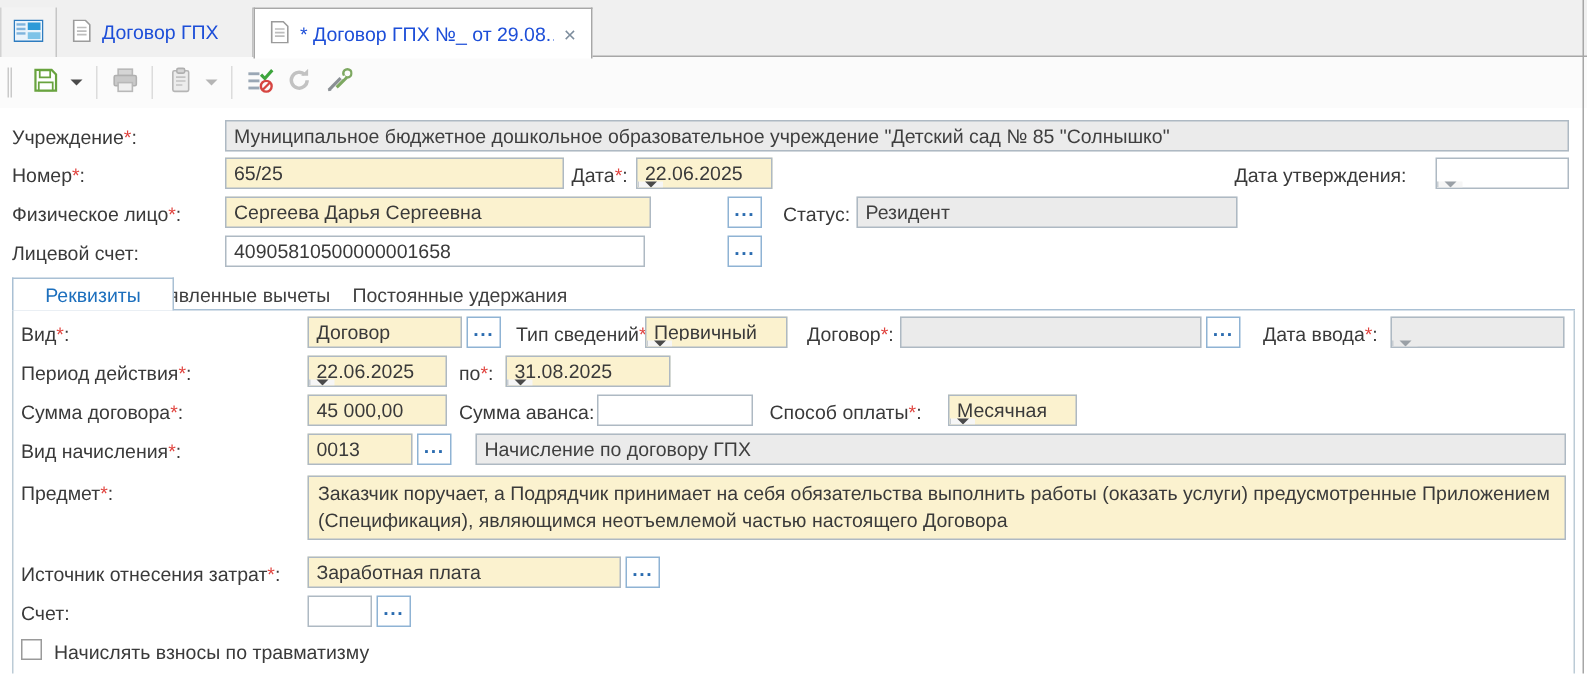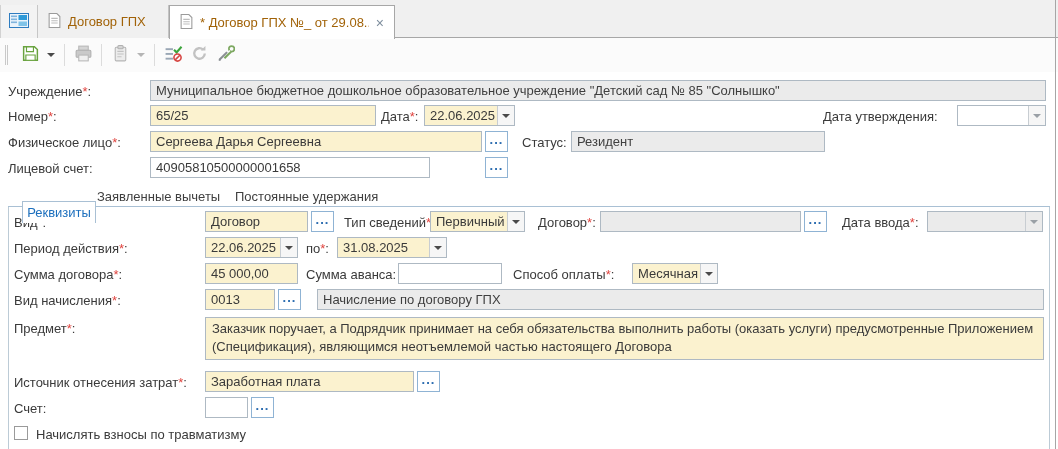--- a/index.html
+++ b/index.html
@@ -12,56 +12,56 @@
   
   .tabbar { position:absolute; top:0; left:0; width:1058px; height:38px;
             background:#f0f0f0; border-bottom:1px solid #a7a7a7; }
   .wtab { position:absolute; top:5px; height:33px; display:flex; align-items:center;
           gap:7px; padding:0 10px; cursor:default; }
   .wtab-home { left:0; width:38px; justify-content:center; background:#f3f3f3;
                border-left:1px solid #d2d2d2; border-right:1px solid #c6c6c6; }
   .wtab-1 { left:38px; width:131px; background:#f0f0f0; border-right:1px solid #c3c3c3; }
   .wtab-2 { left:169px; width:226px; height:34px; background:#fff; z-index:2;
             border:1px solid #a7a7a7; border-bottom:none; }
-  .wtab .tlabel { white-space:nowrap; overflow:hidden; color:#a16207; }
+  .wtab .tlabel { white-space:nowrap; overflow:hidden; color:#1d4ed8; }
   .close-x { margin-left:auto; color:#7d8d9d; font-size:14px; line-height:14px; cursor:pointer; }
   
   .toolbar { position:absolute; top:38px; left:0; width:1058px; height:34px;
              background:#fbfbfb; display:flex; align-items:center; }
   .grip { width:3px; height:20px; border-left:1px solid #c9c9c9; border-right:1px solid #c9c9c9; margin:0 9px 0 5px; }
   .tbtn { width:26px; height:26px; display:flex; align-items:center; justify-content:center; }
   .tsep { width:1px; height:22px; background:#dcdcdc; margin:0 5px; }
   .darr { width:0; height:0; border-left:4px solid transparent; border-right:4px solid transparent;
           border-top:4px solid #4a4a4a; margin:0 4px; }
   .darr.dis { border-top-color:#b5b5b5; }
   
   .lbl { position:absolute; white-space:nowrap; line-height:15px; color:#3a3a3a; }
   .req { color:#e0443f; }
   .fld { position:absolute; height:21px; border:1px solid #aeb9c3; background:#fff;
          padding:1px 5px 0 5px; line-height:18px; white-space:nowrap; overflow:hidden; }
   .yellow { background:#fbf2cf; }
   .gray   { background:#ebebeb; color:#3f3f3f; }
   .ta-r { text-align:left; }
-  .combo { padding:0; display:flex; }
+  .combo { padding:0; display:flex;flex-direction:column; }
   .combo .cval { flex:1; padding:1px 5px 0 5px; line-height:18px; overflow:hidden; white-space:nowrap; }
   .combo .abtn { width:17px; border-left:1px solid #c8cdd2; background:#f6f6f6;
                  display:flex; align-items:center; justify-content:center; }
   .tri { width:0; height:0; border-left:4px solid transparent; border-right:4px solid transparent;
          border-top:4px solid #4a4a4a; }
   .tri.dis { border-top-color:#9aa0a6; }
   .dots { position:absolute; height:21px; width:23px; border:1px solid #8fb3d4; background:#fff;
           color:#2b6cb0; font-weight:bold; text-align:center; line-height:15px; letter-spacing:1px;
           cursor:pointer; }
   .tarea { position:absolute; border:1px solid #aeb9c3; background:#fbf2cf;
            padding:2px 6px; line-height:18px; white-space:normal; overflow:hidden; }
   
   .stabline { position:absolute; left:8px; top:206px; width:1042px; height:1px; background:#a9c0d4; }
-  .stab-active { position:absolute; left:22px; top:185px; width:74px; height:22px; background:#fff;
+  .stab-active { position:absolute; left:8px; top:185px; width:108px; height:22px; background:#fff;
                  border:1px solid #a9c0d4; border-bottom:none; z-index:2;
-                 color:#1c6fbd; text-align:center; line-height:21px;margin-top:16px; }
+                 color:#1c6fbd; text-align:center; line-height:21px; }
   .stab { position:absolute; top:189px; color:#3f3f3f; white-space:nowrap; cursor:pointer; }
   .panel { position:absolute; left:8px; top:207px; width:1042px; height:242px;
            border-left:1px solid #bccbd6; border-right:1px solid #bccbd6; }
   .chk { position:absolute; width:14px; height:14px; border:1px solid #9a9a9a; background:#fff; }
   .window-edge { position:absolute; right:2px; top:0; bottom:0; width:1px; background:#a6a6a6; }
 </style>
 </head>
 <body>
 
 <div class="tabbar">
@@ -183,21 +183,21 @@
 </div>
 <div class="lbl" style="left:823px;top:109px;width:130px;text-align:left"><span>Дата утверждения</span><span>:</span></div>
 <div class="fld combo" style="left:957px;top:105px;width:89px">
   <span class="cval"></span>
   <span class="abtn">
       <span class="tri dis"></span>
     </span>
 </div>
 
 <div class="lbl" style="left:8px;top:135px"><span>Физическое лицо</span><span class="req">*</span><span>:</span></div>
-<div class="fld yellow" style="left:150px;top:131px;width:332px">Сергеева Дарья Сергеевна</div>
+<div class="fld yellow" style="left:150px;top:131px;width:284px">Сергеева Дарья Сергеевна</div>
 <div class="dots" style="left:485px;top:131px">...</div>
 <div class="lbl" style="left:522px;top:135px"><span>Статус</span><span>:</span></div>
 <div class="fld gray" style="left:571px;top:131px;width:254px">Резидент</div>
 
 <div class="lbl" style="left:8px;top:161px"><span>Лицевой счет</span><span>:</span></div>
 <div class="fld" style="left:150px;top:157px;width:280px">40905810500000001658</div>
 <div class="dots" style="left:485px;top:157px">...</div>
 
 <div class="stabline"></div>
 <div class="stab-active">Реквизиты</div>

